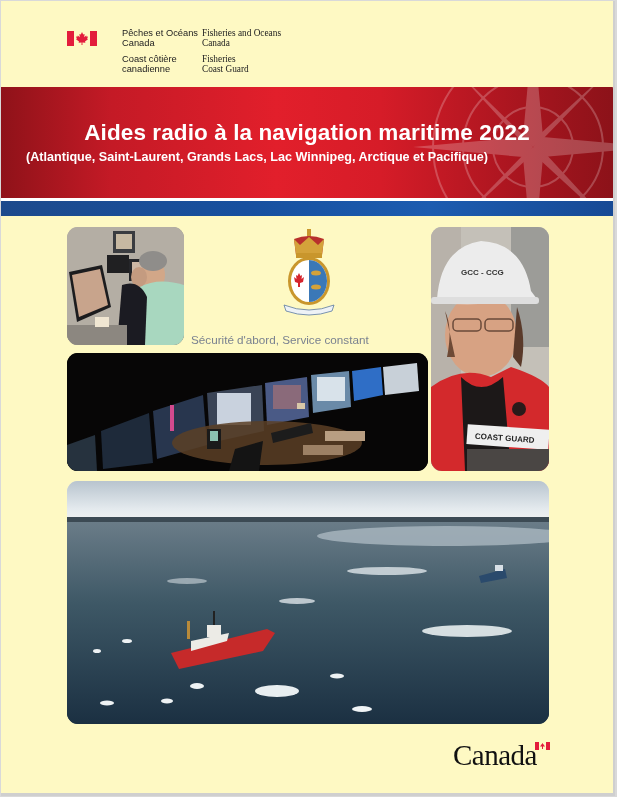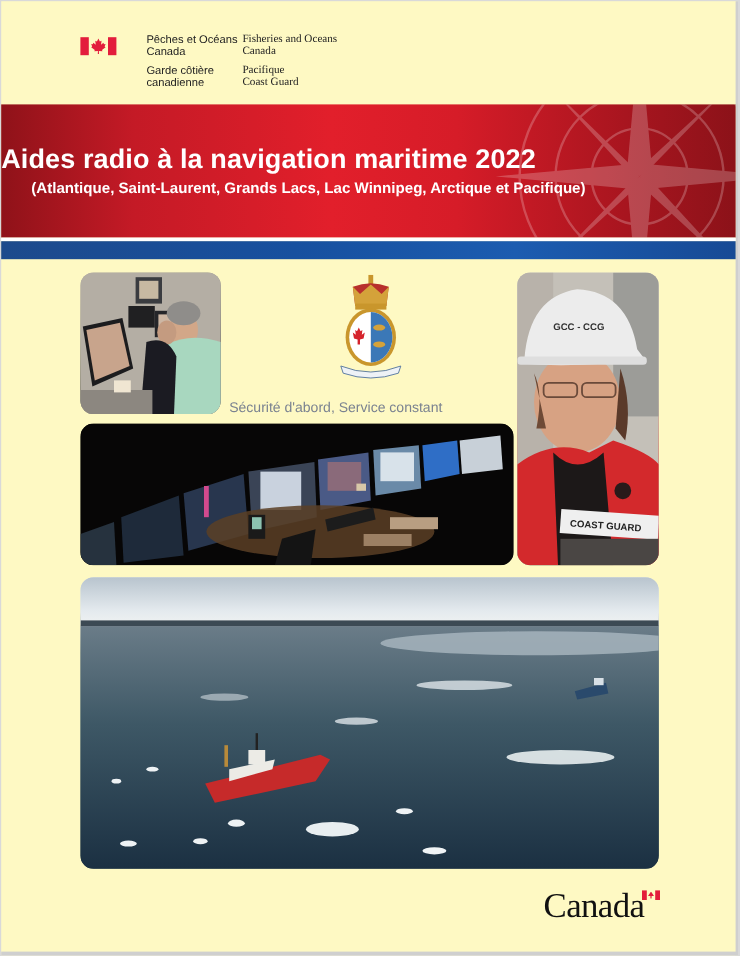--- a/index.html
+++ b/index.html
@@ -14,21 +14,21 @@
   .flag .leaf { position:absolute; left:8px; top:0; width:14px; height:15px; }
   .fip-col { font-size:9.3px; line-height:10px; color:#222; }
   .fip-col.fr { position:absolute; left:55px; top:0; width:100px; }
   .fip-col.en { position:absolute; left:135px; top:0; width:110px;font-family:Liberation Serif, serif; }
   .fip-col .gap { height:6px; }
 
   
   .banner { position:absolute; left:0; top:86px; width:612px; height:111px;
     background: linear-gradient(90deg,#8f1219 0%,#c41a26 18%,#e21f2b 45%,#d61c28 62%,#a8151f 85%,#8c1219 100%); overflow:hidden; }
   .banner .compass { position:absolute; right:-40px; top:-60px; width:240px; height:240px; opacity:0.22; }
-  .banner-title { position:absolute; left:0; width:612px; top:33px; color:#fff; font-weight:bold; font-size:22.5px; letter-spacing:0.1px; }
+  .banner-title { position:absolute; left:0; width:612px; top:33px; text-align:center; color:#fff; font-weight:bold; font-size:22.5px; letter-spacing:0.1px; }
   .banner-sub { position:absolute; left:0; width:512px; top:63px; text-align:center; color:#fff; font-weight:bold; font-size:12.6px; }
   .thin { position:absolute; left:0; top:197px; width:612px; height:3px; background:#ffffff; }
   .blue { position:absolute; left:0; top:200px; width:612px; height:15px;
     background: linear-gradient(90deg,#1d4a8c 0%,#17509f 40%,#1c5cb0 70%,#174a95 100%); overflow:hidden; }
 
   
   .photo { position:absolute; border-radius:11px; overflow:hidden; }
   .p1 { left:66px; top:226px; width:117px; height:118px;
     background: linear-gradient(160deg,#b7b0a3 0%,#8d8a86 35%,#4a4a4e 60%,#2d2d32 100%); }
   .p2 { left:66px; top:352px; width:361px; height:118px;
@@ -59,28 +59,28 @@
       <div class="bar l"></div>
       <svg class="leaf" viewBox="0 0 14 15">
         <path d="M7 1 L8.2 3.6 L9.6 3 L9.2 6.2 L11.2 4.6 L11.6 5.8 L13 5.6 L12.2 7.8 L13 8.3 L10 10.6 L10.4 11.8 L7.4 11.4 L7.5 14 L6.5 14 L6.6 11.4 L3.6 11.8 L4 10.6 L1 8.3 L1.8 7.8 L1 5.6 L2.4 5.8 L2.8 4.6 L4.8 6.2 L4.4 3 L5.8 3.6 Z" fill="#e31d3c"></path>
       </svg>
       <div class="bar r"></div>
     </div>
     <div class="fip-col fr">
       <div>Pêches et Océans</div>
       <div>Canada</div>
       <div class="gap"></div>
-      <div>Garde côtière</div>
+      <div>Coast côtière</div>
       <div>canadienne</div>
     </div>
     <div class="fip-col en">
       <div>Fisheries and Oceans</div>
       <div>Canada</div>
       <div class="gap"></div>
-      <div>Pacifique</div>
+      <div>Fisheries</div>
       <div>Coast Guard</div>
     </div>
   </div>
 
   <div class="banner">
     <svg class="compass" viewBox="0 0 240 240">
       <g stroke="#ffffff" stroke-width="2" fill="none">
         <circle cx="120" cy="120" r="100"></circle>
         <circle cx="120" cy="120" r="70"></circle>
         <circle cx="120" cy="120" r="40"></circle>

